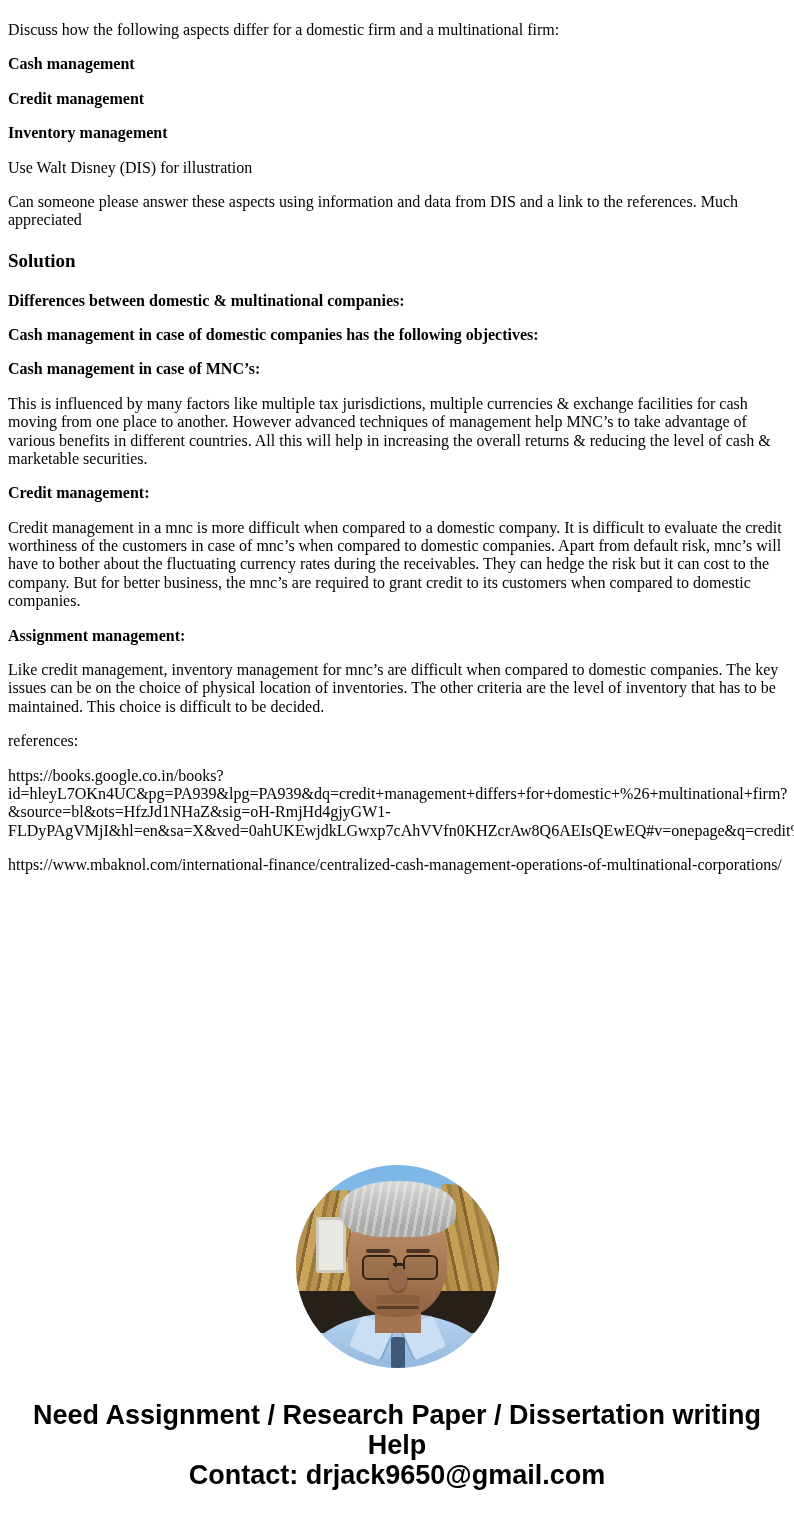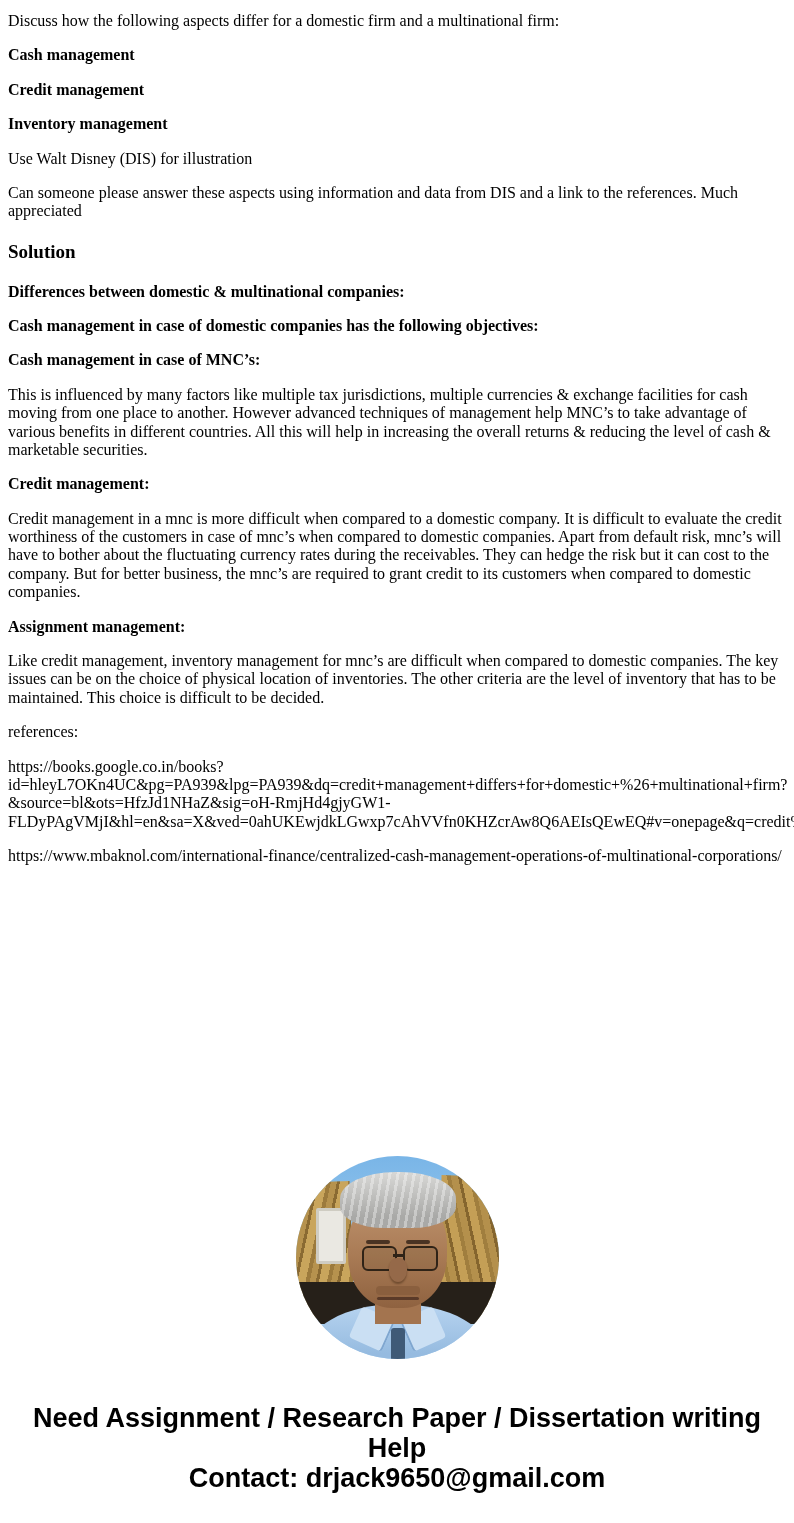--- a/index.html
+++ b/index.html
@@ -11,21 +11,21 @@
     width: 794px;
     height: 1523px;
     box-sizing: border-box;
     padding: 8px;
     overflow: hidden;
     font-family: "Liberation Serif", "DejaVu Serif", serif;
     font-size: 16px;
     color: #000000;
   }
   p { margin: 16px 0; line-height: 1.15; }
-  p.first { margin-top: 4px; }
+  p.first { margin-top: 13px; }
   .bold { font-weight: bold; }
   .bold-italic { font-weight: bold; }
   h3.solution-title {
     font-size: 19px;
     font-weight: bold;
     margin: 20px 0;
     line-height: 1.15;
   }
   .url-paragraph {
     white-space: pre-line;
@@ -98,21 +98,21 @@
   .av-brow-right { left: 110px; top: 84px; width: 24px; height: 4px; background: #4a3323; border-radius: 2px; }
   .av-lens-left  { left: 66px;  top: 90px; width: 31px; height: 21px; border: 2px solid #2f2317; border-radius: 6px; background: rgba(120,90,60,0.25); }
   .av-lens-right { left: 107px; top: 90px; width: 31px; height: 21px; border: 2px solid #2f2317; border-radius: 6px; background: rgba(120,90,60,0.25); }
   .av-bridge { left: 97px; top: 98px; width: 12px; height: 3px; background: #2f2317; }
   .av-nose { left: 93px; top: 102px; width: 18px; height: 24px; background: #956949; border-radius: 40% 40% 50% 50%; box-shadow: 0 2px 2px rgba(60,35,15,0.45); }
   .av-mustache { left: 80px; top: 130px; width: 44px; height: 9px; background: #8a5f3e; border-radius: 4px; }
   .av-mouth { left: 81px; top: 141px; width: 42px; height: 3px; background: #5a3a28; border-radius: 2px; }
 
   
   .promo-text {
-    margin-top: 44px;
+    margin-top: 32px;
     font-family: "Liberation Sans", "DejaVu Sans", sans-serif;
     font-weight: bold;
     font-size: 27px;
     line-height: 30px;
     text-align: center;
     white-space: pre-line;
     color: #000000;
   }
 </style>
 </head>

